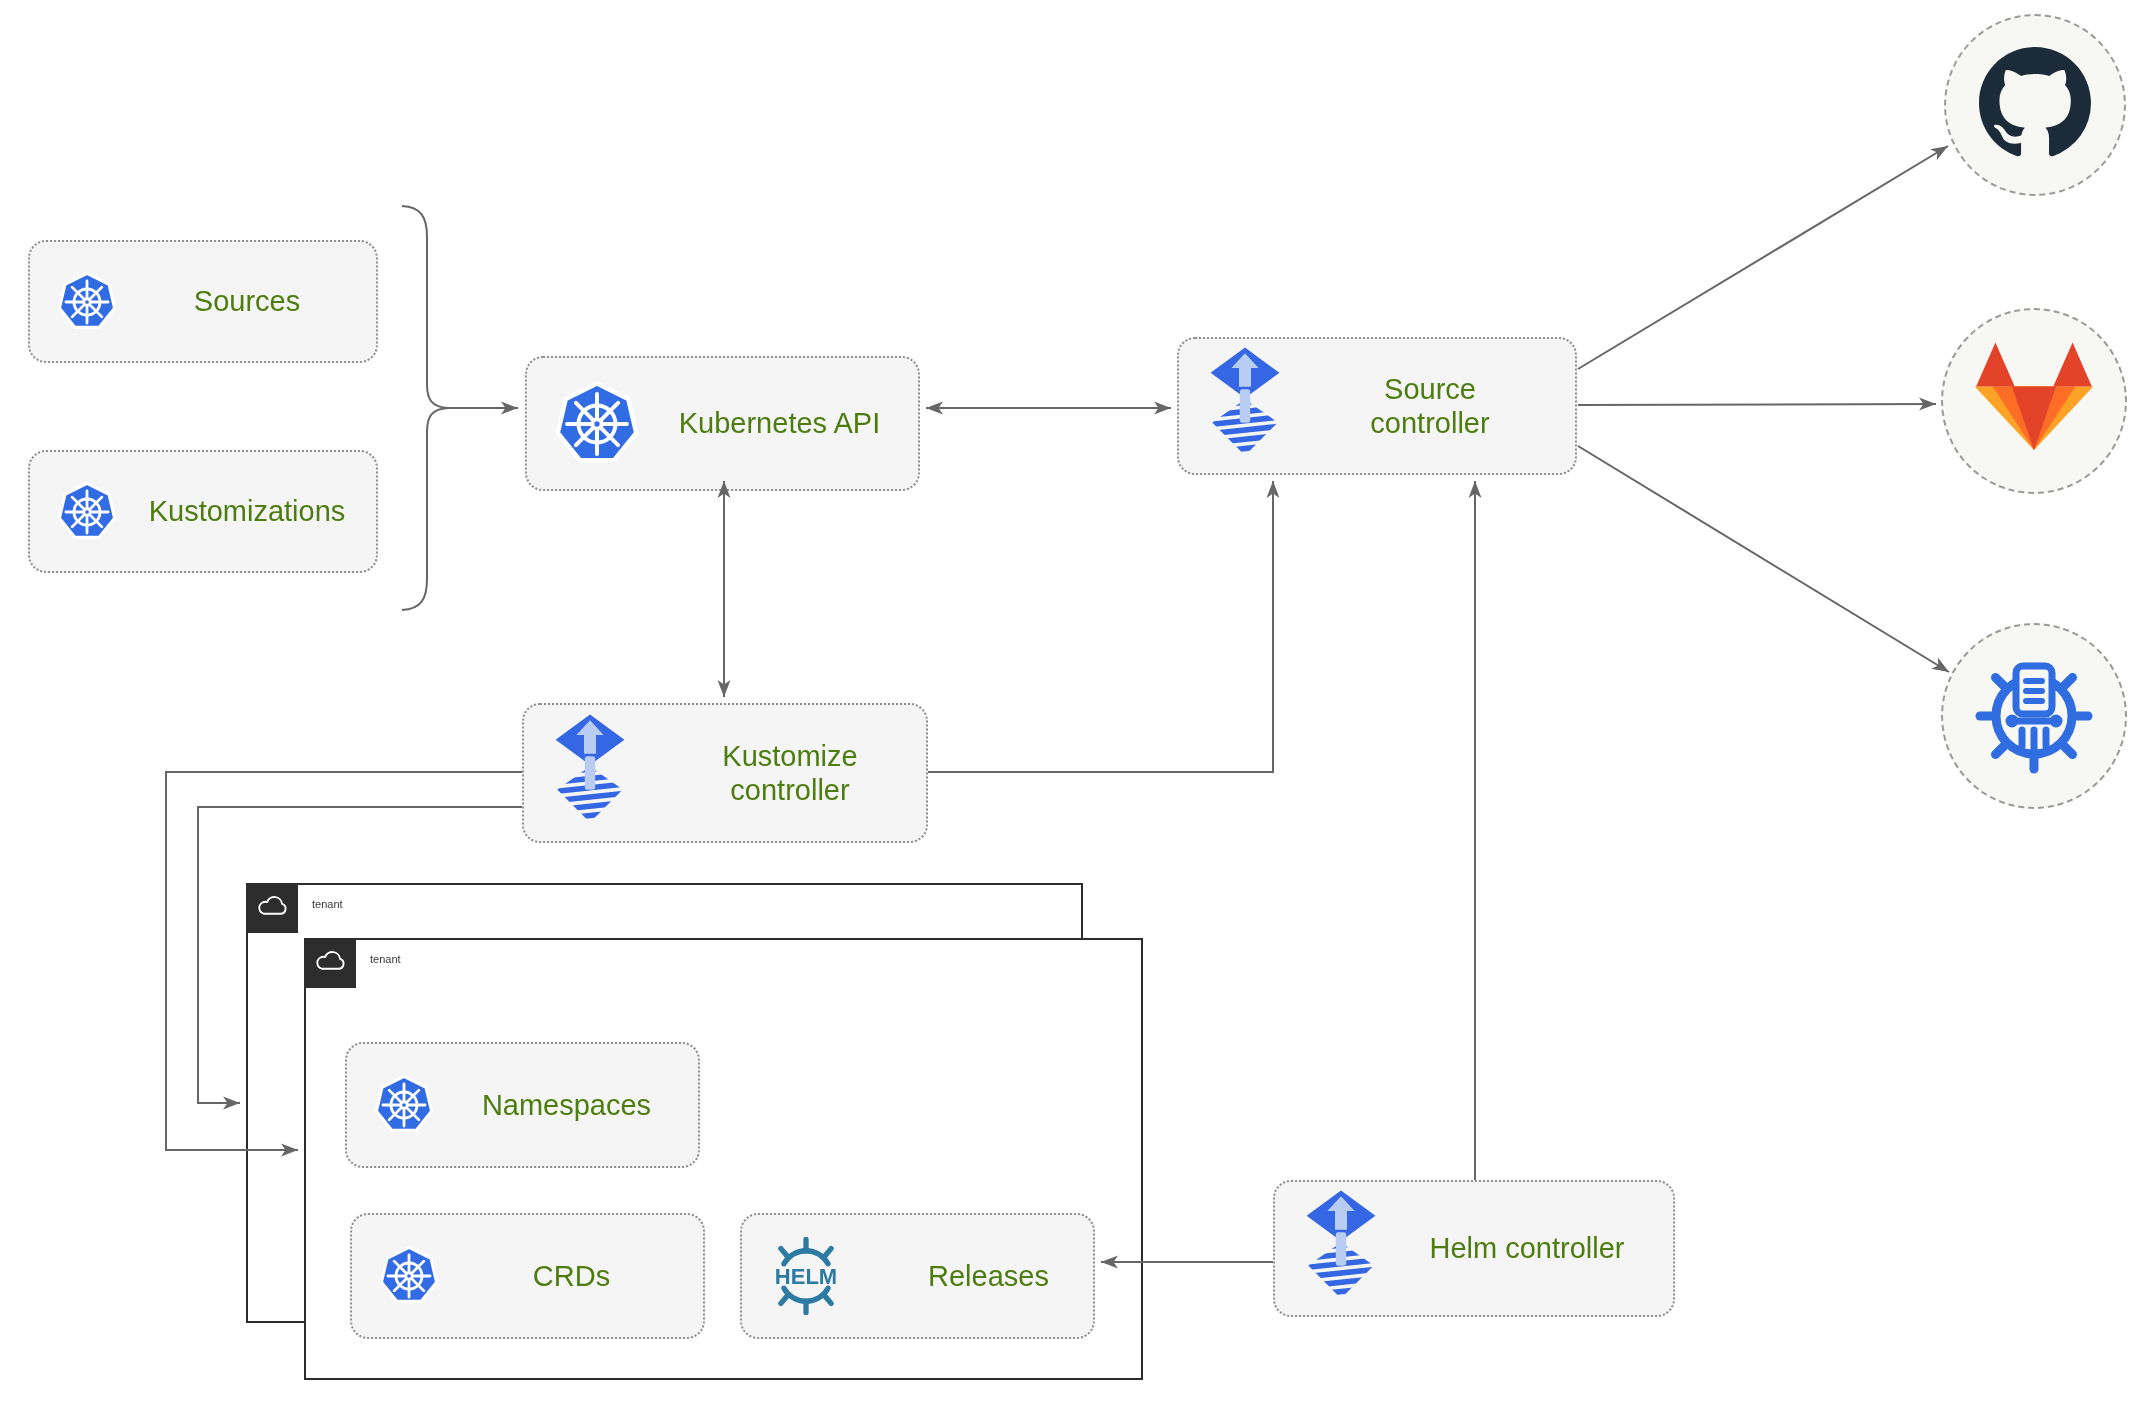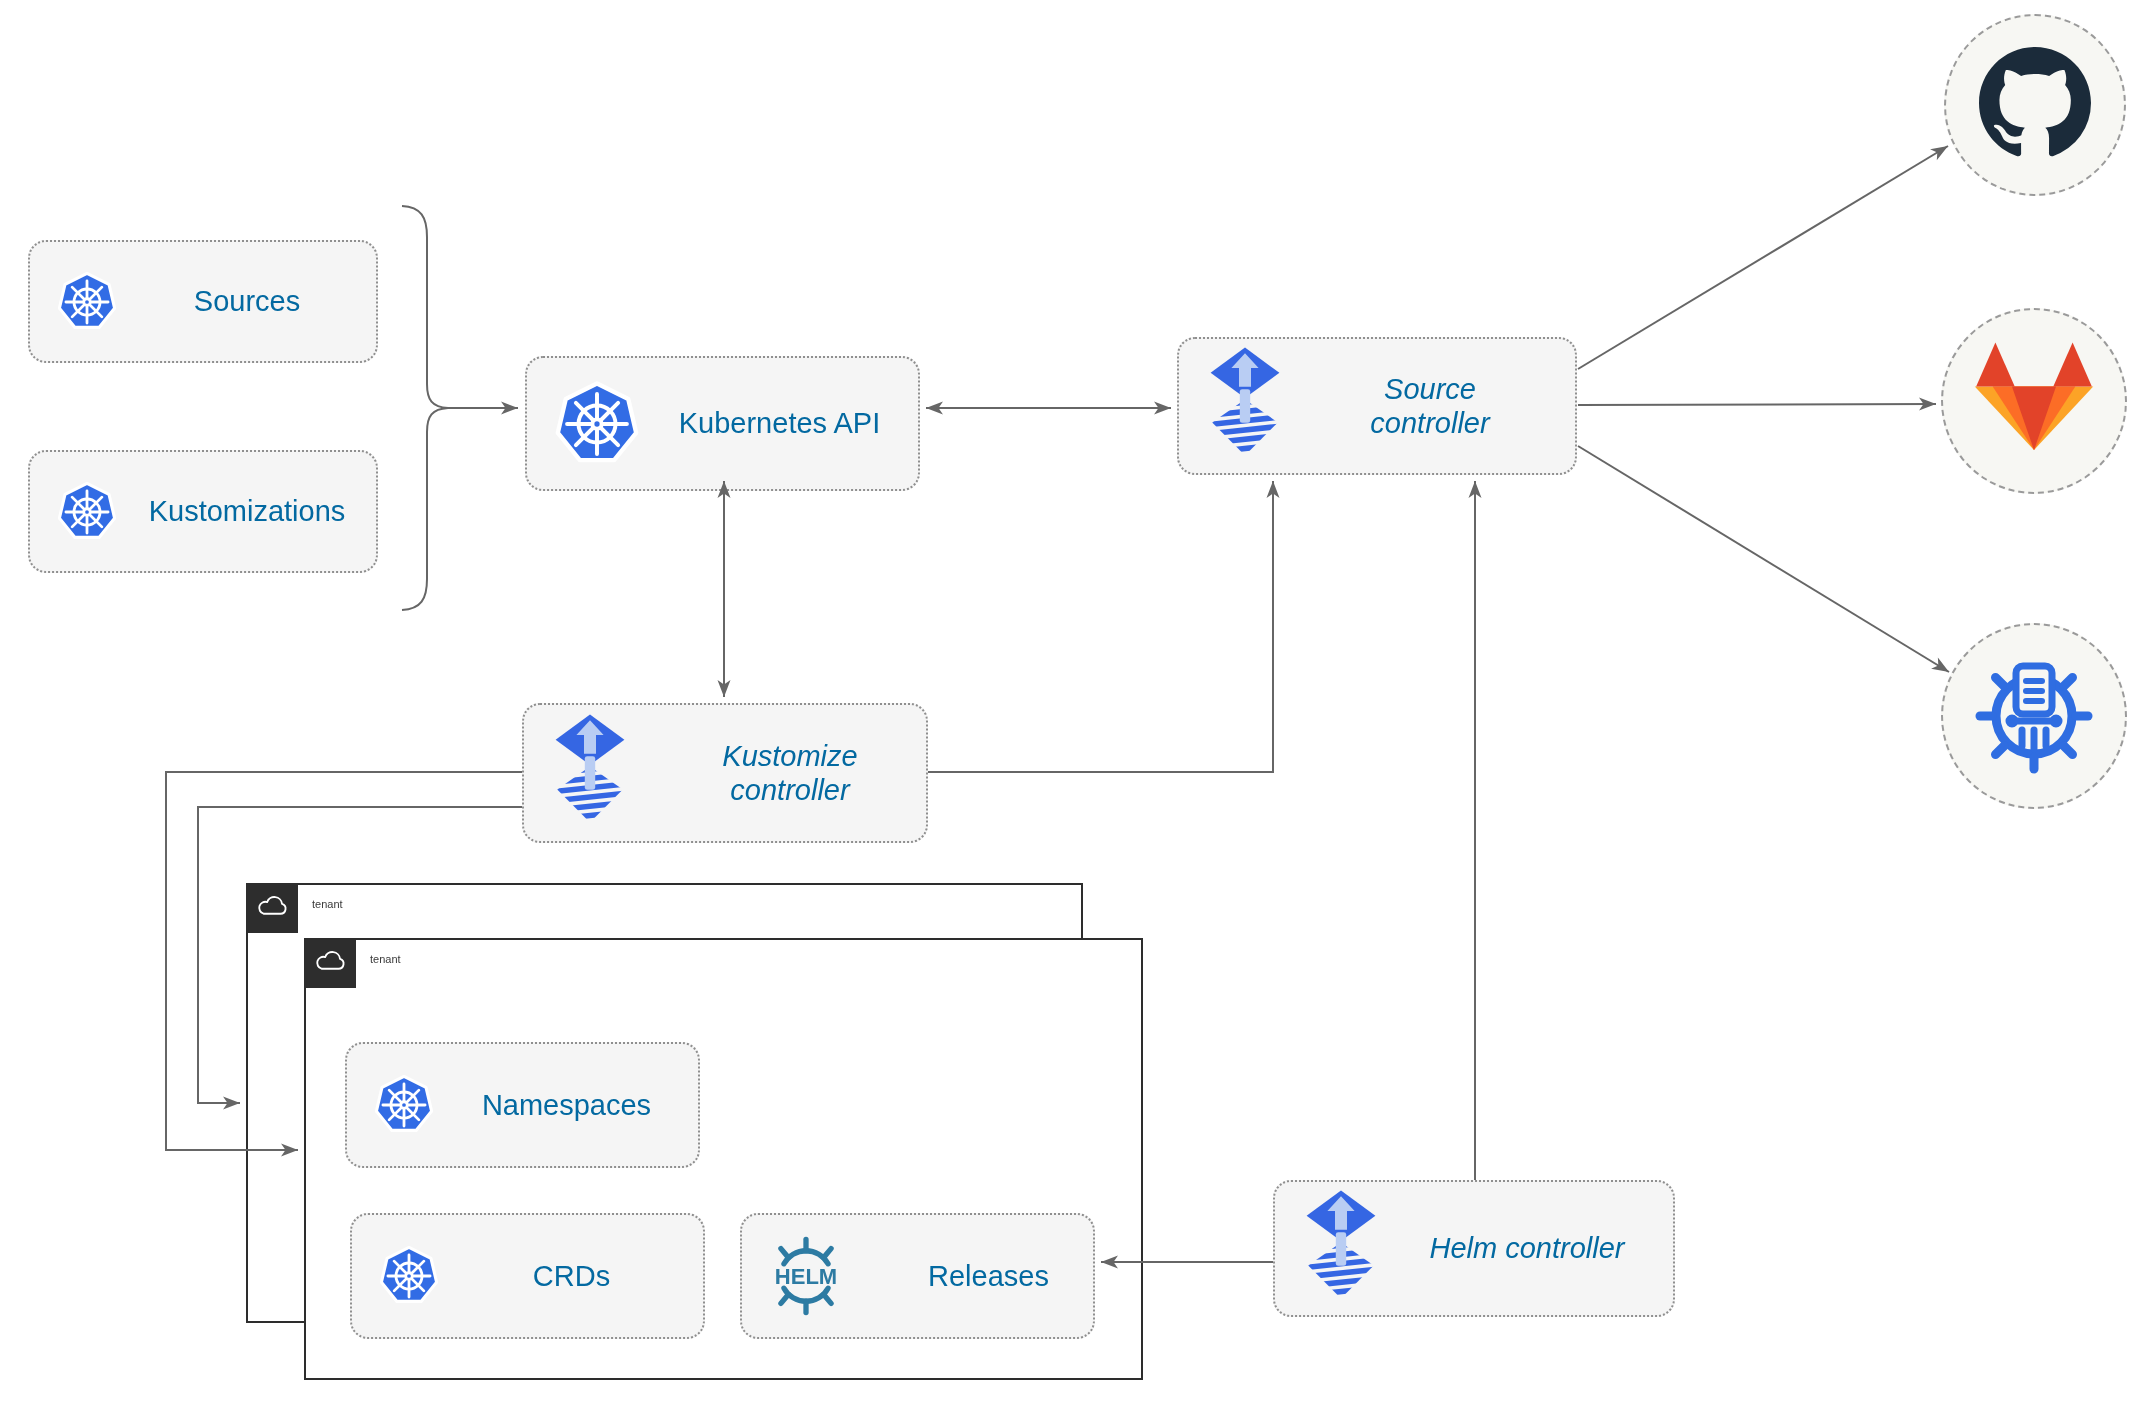--- a/index.html
+++ b/index.html
@@ -8,24 +8,24 @@
     font-family:"Liberation Sans",sans-serif;overflow:hidden;
   }
   
   .node{
     position:absolute;display:flex;align-items:center;
     background:#F5F5F5;border:2px dotted #8f8f8f;border-radius:18px;
     box-sizing:border-box;z-index:3;
   }
   .node .icon{margin-left:26px;display:flex;align-items:center;flex:0 0 auto;}
   .node-label{
-    flex:1;text-align:center;font-size:29px;color:#0369a1;line-height:1.18;
+    flex:1;text-align:center;font-size:29px;color:#4d7c0f;line-height:1.18;
     padding:0 10px;
   }
-  .node--wrap .node-label{flex:0 1 auto;max-width:200px;margin:16px auto;font-style:italic;}
+  .node--wrap .node-label{flex:0 1 auto;max-width:200px;margin:16px auto;}
   
   .tenant{
     position:absolute;background:#ffffff;border:2px solid #2D2D2D;
     box-sizing:border-box;
   }
   .tenant-badge{
     position:absolute;left:-2px;top:-2px;width:52px;height:50px;background:#2D2D2D;
     display:flex;align-items:center;justify-content:center;
   }
   .tenant-label{

